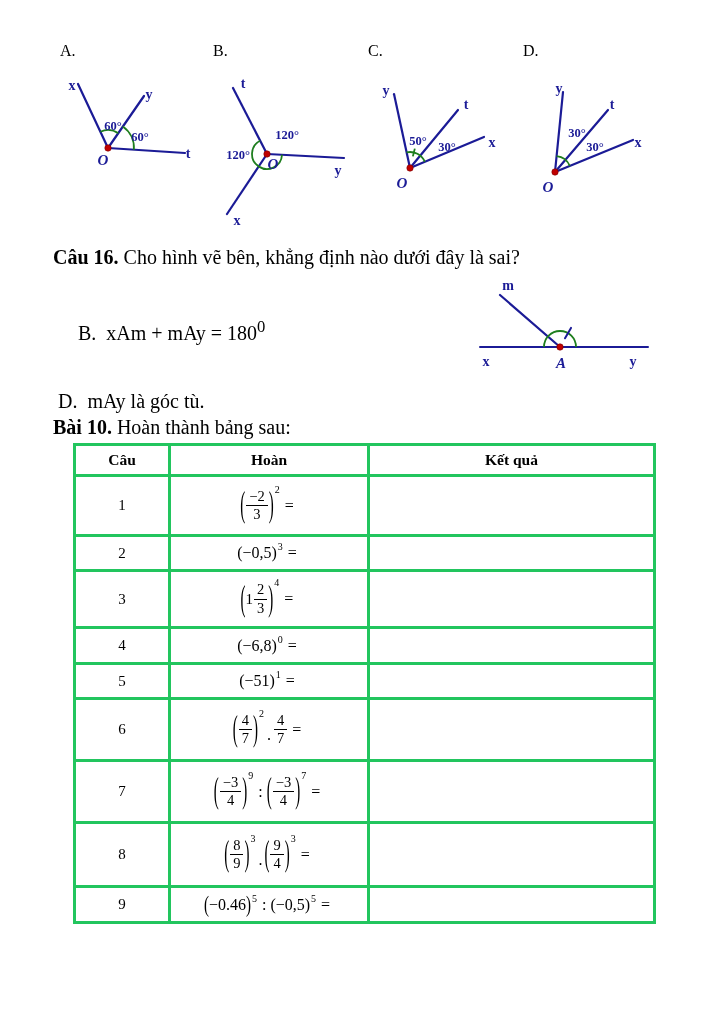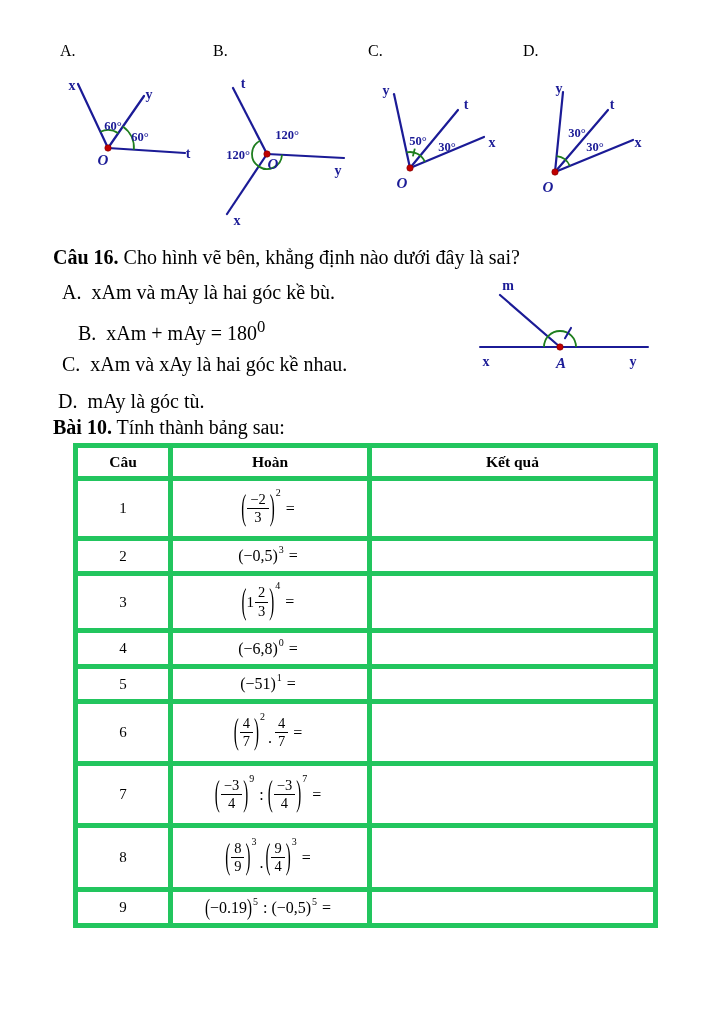--- a/index.html
+++ b/index.html
@@ -14,21 +14,21 @@
   svg text{font-family:"Liberation Serif",serif;font-weight:bold;fill:var(--line,#1b1b96);font-size:14px;}
   svg text.olabel{font-style:italic;font-size:15px;}
   svg text.alabel{font-size:12.5px;}
   svg .ray{stroke:var(--line,#1b1b96);stroke-width:2.2;stroke-linecap:round;fill:none;}
   svg .thin{stroke-width:2;}
   svg .arc{stroke:var(--arc,#1e7e1e);stroke-width:1.8;fill:none;}
   svg .dot{fill:var(--dot,#c00000);stroke:#7a0000;stroke-width:0.6;}
 
   
   table.grid{position:absolute;left:73px;top:443px;border-collapse:collapse;table-layout:fixed;}
-  table.grid th,table.grid td{border:5px solid #22c55e;padding:0;vertical-align:middle;}
+  table.grid th,table.grid td{border:3px solid #22c55e;padding:0;vertical-align:middle;}
   table.grid th{height:28px;font-size:15.5px;font-weight:bold;text-align:center;}
   td.c-num{text-align:center;font-size:15px;}
   td.c-expr{text-align:center;}
   
   .mexpr{display:inline-flex;align-items:center;font-size:16px;line-height:1;}
   .mgrp{display:inline-flex;align-items:center;}
   .mfrac{display:inline-flex;flex-direction:column;text-align:center;font-size:14.5px;line-height:1.2;margin:0 1px;}
   .mfrac .fn{display:block;border-bottom:1px solid #000;padding:0 3px;}
   .mfrac .fd{display:block;}
   .mparen{display:inline-block;font-size:15px;font-weight:400;line-height:1;}
@@ -101,47 +101,41 @@
     <text x="97" y="41" text-anchor="middle">t</text>
     <text x="123" y="79" text-anchor="middle">x</text>
     <text class="olabel" x="33" y="124" text-anchor="middle">O</text>
     <text class="alabel" x="62" y="69" text-anchor="middle">30°</text>
     <text class="alabel" x="80" y="83" text-anchor="middle">30°</text>
   </svg>
 
   <div class="abs doc-line" style="left:53px;top:246px">
     <b>Câu 16.</b><span> Cho hình vẽ bên, khẳng định nào dưới đây là sai?</span>
   </div>
-  <div class="abs doc-line" style="left:62px;top:281px">
-    <span class="opt-label">A.</span><span class="opt-text">xAm và mAy là hai góc kề bù.</span>
-  </div>
   <div class="abs doc-line" style="left:78px;top:317px">
     <span class="opt-label">B.</span><span class="opt-text">xAm + mAy = 180</span><sup>0</sup>
-  </div>
-  <div class="abs doc-line" style="left:62px;top:353px">
-    <span class="opt-label">C.</span><span class="opt-text">xAm và xAy là hai góc kề nhau.</span>
   </div>
   <div class="abs doc-line" style="left:58px;top:390px">
     <span class="opt-label">D.</span><span class="opt-text">mAy là góc tù.</span>
   </div>
 
   <svg class="abs" style="left:470px;top:275px" width="190" height="100">
     <line class="ray thin" x1="10" y1="72" x2="178" y2="72"></line>
     <line class="ray" x1="90" y1="72" x2="30" y2="20"></line>
     <path class="arc" d="M74 72 A16 16 0 0 1 106 72"></path>
     <line class="ray thin" x1="95" y1="63.3" x2="101" y2="52.9"></line>
     <circle class="dot" cx="90" cy="72" r="3.2"></circle>
     <text x="38" y="15" text-anchor="middle">m</text>
     <text x="16" y="91" text-anchor="middle">x</text>
     <text class="olabel" x="91" y="93" text-anchor="middle">A</text>
     <text x="163" y="91" text-anchor="middle">y</text>
   </svg>
 
   <div class="abs doc-line" style="left:53px;top:416px">
-    <b>Bài 10.</b><span> Tính thành bảng sau:</span>
+    <b>Bài 10.</b><span> Hoàn thành bảng sau:</span>
   </div>
 
   <table class="grid">
     <colgroup>
         <col style="width:95px">
         <col style="width:199px">
         <col style="width:286px">
       </colgroup>
     <thead>
       <tr>
@@ -282,21 +276,21 @@
               </span>
               <span class="mop">=</span>
             </span></td>
           <td class="c-res"></td>
         </tr>
         <tr style="height: 36px;">
           <td class="c-num">9</td>
           <td class="c-expr"><span class="mexpr">
               <span class="mgrp">
                 <span class="mparen" style="transform: scaleY(1.5);">(</span>
-                <span class="mtxt">−0.19</span>
+                <span class="mtxt">−0.46</span>
                 <span class="mparen" style="transform: scaleY(1.5);">)</span>
                 <span class="msup">5</span>
               </span>
               <span class="mop">:</span>
               <span class="mtxt">(−0,5)</span>
               <span class="msup">5</span>
               <span class="mop">=</span>
             </span></td>
           <td class="c-res"></td>
         </tr>

